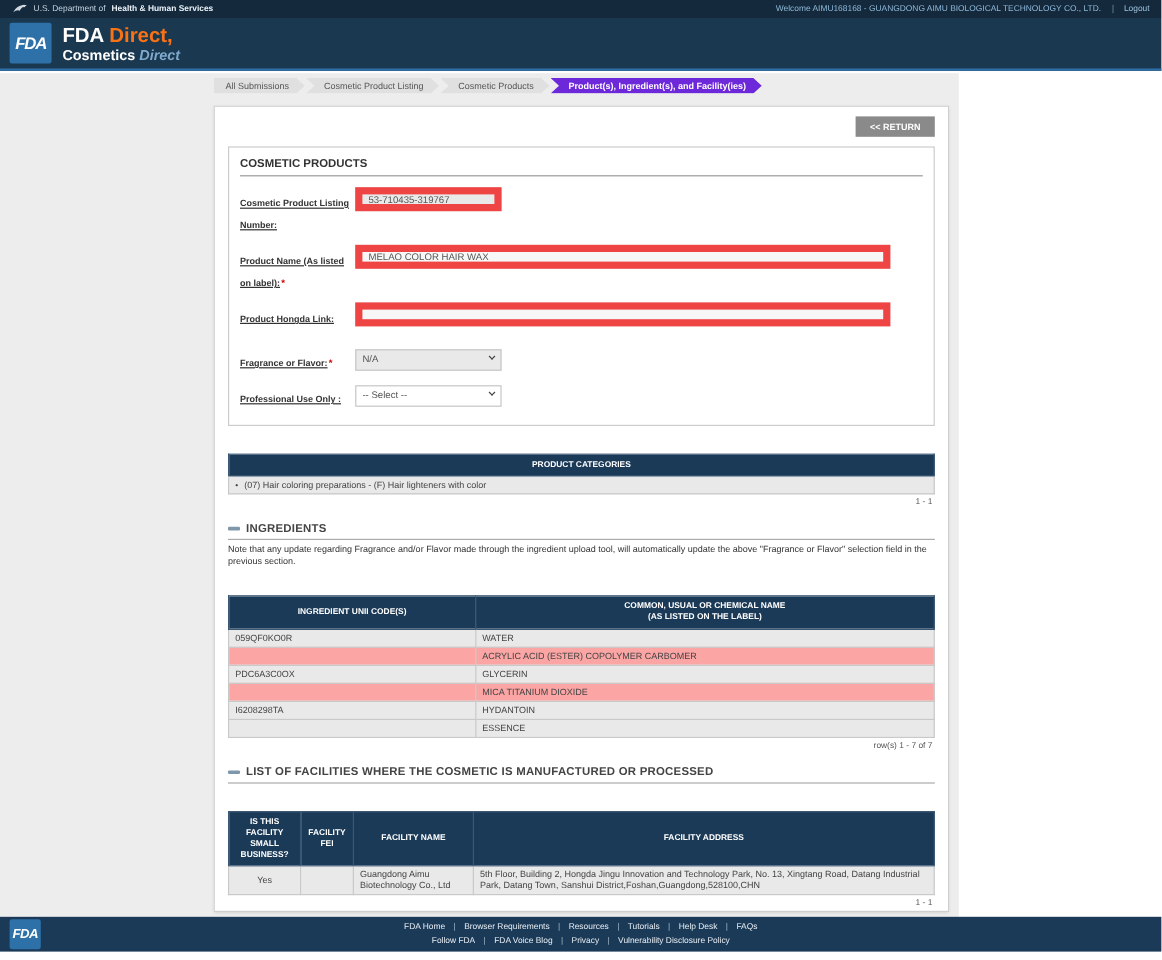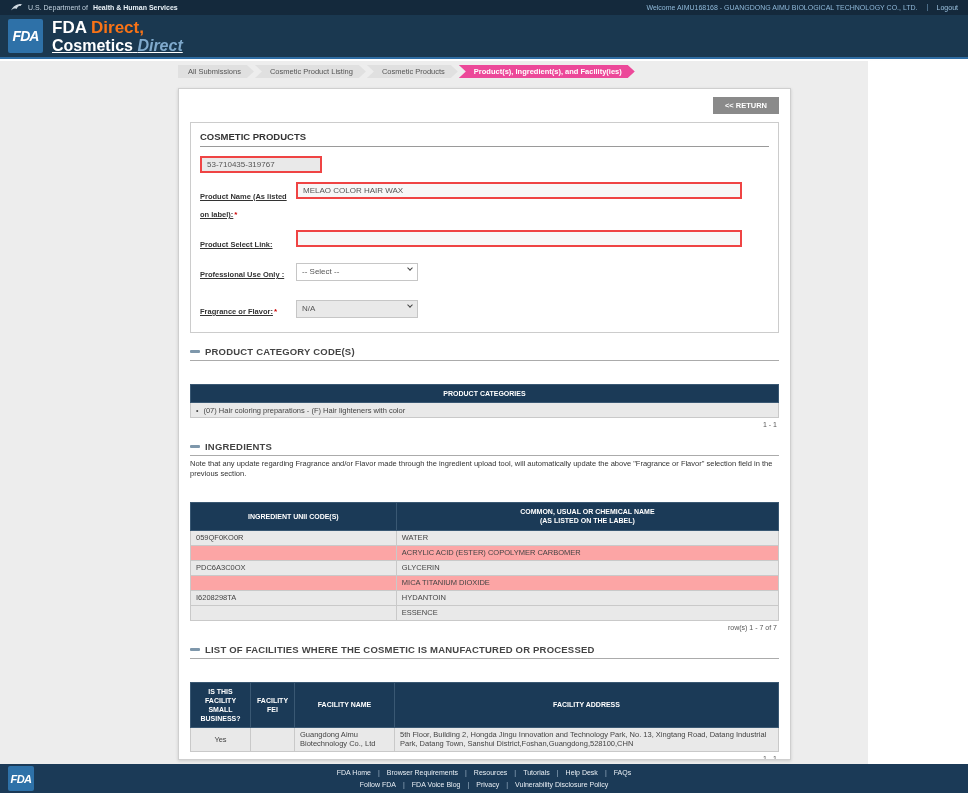--- a/index.html
+++ b/index.html
@@ -19,50 +19,50 @@
 
   
   .band { position:absolute; top:15px; left:0; width:968px; height:44px; background:#1a3850;
     border-bottom:2px solid #2e6da4; display:flex; align-items:center; padding:0 8px; }
   .fda-square { width:35px; height:34px; background:#2e71a8; border-radius:2px; color:#ffffff;
     font-weight:bold; font-size:14px; letter-spacing:-1px; display:flex; align-items:center;
     justify-content:center; font-style:italic; }
   .brand-text { margin-left:9px; line-height:1; }
   .brand-line1 { font-size:17px; font-weight:bold; color:#ffffff; }
   .brand-line1 .accent { color:#f97316; font-weight:bold; }
-  .brand-line2 { font-size:16px; font-weight:bold; color:#ffffff; margin-top:2px;text-decoration:underline; }
+  .brand-line2 { font-size:12px; font-weight:bold; color:#ffffff; margin-top:2px; }
   .brand-line2 .accent { color:#7fa9cc; font-style:italic; }
 
   
-  .content-region { position:absolute; top:61px; left:0; width:868px; height:703px; background:#ededed; }
+  .content-region { position:absolute; top:61px; left:0; width:799px; height:703px; background:#ededed; }
 
   
   .crumbs { position:absolute; top:4px; left:178px; display:flex; }
   .crumb { height:13px; line-height:13px; font-size:7.5px; color:#555; background:#e0e0e0;
     padding:0 13px 0 15px; margin-right:1px; cursor:pointer;
     clip-path:polygon(0 0, calc(100% - 7px) 0, 100% 50%, calc(100% - 7px) 100%, 0 100%, 7px 50%); }
   .crumb.first { clip-path:polygon(0 0, calc(100% - 7px) 0, 100% 50%, calc(100% - 7px) 100%, 0 100%); padding-left:10px; }
-  .crumb.active { background:#ec4899; color:#ffffff; font-weight:bold; }
+  .crumb.active { background:#6d28d9; color:#ffffff; font-weight:bold; }
 
   
   .card { position:absolute; top:27px; left:178px; width:613px; height:672px; background:#ffffff;
     border:1px solid #cfcfcf; box-shadow:0 1px 3px rgba(0,0,0,.15); padding:8px 11px; overflow:hidden; }
 
   .return-row { display:flex; justify-content:flex-end; }
   .btn-return { background:#8a8a8a; color:#ffffff; border:none; font-weight:bold; font-size:7.5px;
     padding:4px 12px; cursor:pointer; font-family:inherit; }
 
   
   .panel { border:1px solid #cccccc; margin-top:8px; padding:8px 9px 14px 9px; background:#fff; }
   .panel-title { font-size:9.5px; font-weight:bold; color:#333; border-bottom:1px solid #9a9a9a; padding-bottom:4px; }
   .frow { display:flex; align-items:flex-start; margin-top:9px; }
   .flabel-wrap { width:96px; flex:none; padding-top:3px; }
   .flabel { font-size:7.5px; font-weight:bold; color:#333; text-decoration:underline; line-height:1.5; }
   .req { color:#cc0000; font-weight:bold; font-size:8px; margin-left:1px; text-decoration:none; display:inline-block; }
-  .tinput { height:17px; border:2px solid #ef4444; font-size:8px; color:#555; padding:4px 5px;
+  .tinput { height:17px; border:6px solid #ef4444; font-size:8px; color:#555; padding:4px 5px;
     font-family:inherit; background:#f7f7f7; }
   .tinput.gray { background:#e9e9e9; }
   .w-small { width:122px; }
   .w-wide { width:446px; }
   .selwrap { position:relative; display:inline-block; }
   .sel { appearance:none; -webkit-appearance:none; width:122px; height:18px; border:1px solid #c6c6c6;
     background:#ffffff; font-size:8px; color:#555; padding:0 16px 0 5px; font-family:inherit; border-radius:0; }
   .sel.gray { background:#e9e9e9; }
   .chev { position:absolute; right:6px; top:6px; width:4px; height:4px; border-right:1.2px solid #444;
     border-bottom:1.2px solid #444; transform:rotate(45deg); pointer-events:none; }
@@ -136,58 +136,55 @@
     <div class="card">
 
       <div class="return-row">
         <button class="btn-return">&lt;&lt; RETURN</button>
       </div>
 
       <div class="panel">
         <div class="panel-title">COSMETIC PRODUCTS</div>
 
         <div class="frow">
+          <div class="flabel-wrap"><span class="flabel">Cosmetic Product Listing Number:</span></div>
           <input type="text" class="tinput gray w-small" readonly="" value="53-710435-319767" style="">
         </div>
 
         <div class="frow">
           <div class="flabel-wrap"><span class="flabel">Product Name (As listed on label):</span><span class="req">*</span></div>
           <input type="text" class="tinput w-wide" value="MELAO COLOR HAIR WAX" style="">
         </div>
 
         <div class="frow">
-          <div class="flabel-wrap"><span class="flabel">Product Select Link:</span></div>
+          <div class="flabel-wrap"><span class="flabel">Product Hongda Link:</span></div>
           <input type="text" class="tinput w-wide" value="" style="">
-        </div>
-
-        <div class="frow">
-          <div class="flabel-wrap"><span class="flabel">Professional Use Only :</span></div>
-          <span class="selwrap">
-            <select class="sel">
-              <option>-- Select --</option>
-            </select>
-            <span class="chev"></span>
-          </span>
         </div>
 
         <div class="frow gap-top">
           <div class="flabel-wrap"><span class="flabel">Fragrance or Flavor:</span><span class="req">*</span></div>
           <span class="selwrap">
             <select class="sel gray">
               <option>N/A</option>
             </select>
             <span class="chev"></span>
           </span>
         </div>
-      </div>
-
-      <div class="sec-head">
-        <span class="dash"></span>
-        <span class="sec-title">PRODUCT CATEGORY CODE(S)</span>
-      </div>
+
+        <div class="frow">
+          <div class="flabel-wrap"><span class="flabel">Professional Use Only :</span></div>
+          <span class="selwrap">
+            <select class="sel">
+              <option>-- Select --</option>
+            </select>
+            <span class="chev"></span>
+          </span>
+        </div>
+      </div>
+
       <table>
         <thead>
             <tr>
               <th>PRODUCT CATEGORIES</th>
             </tr>
           </thead>
         <tbody>
           <tr class="odd">
             <td class="bullet-cell">(07) Hair coloring preparations - (F) Hair lighteners with color</td>
           </tr>

